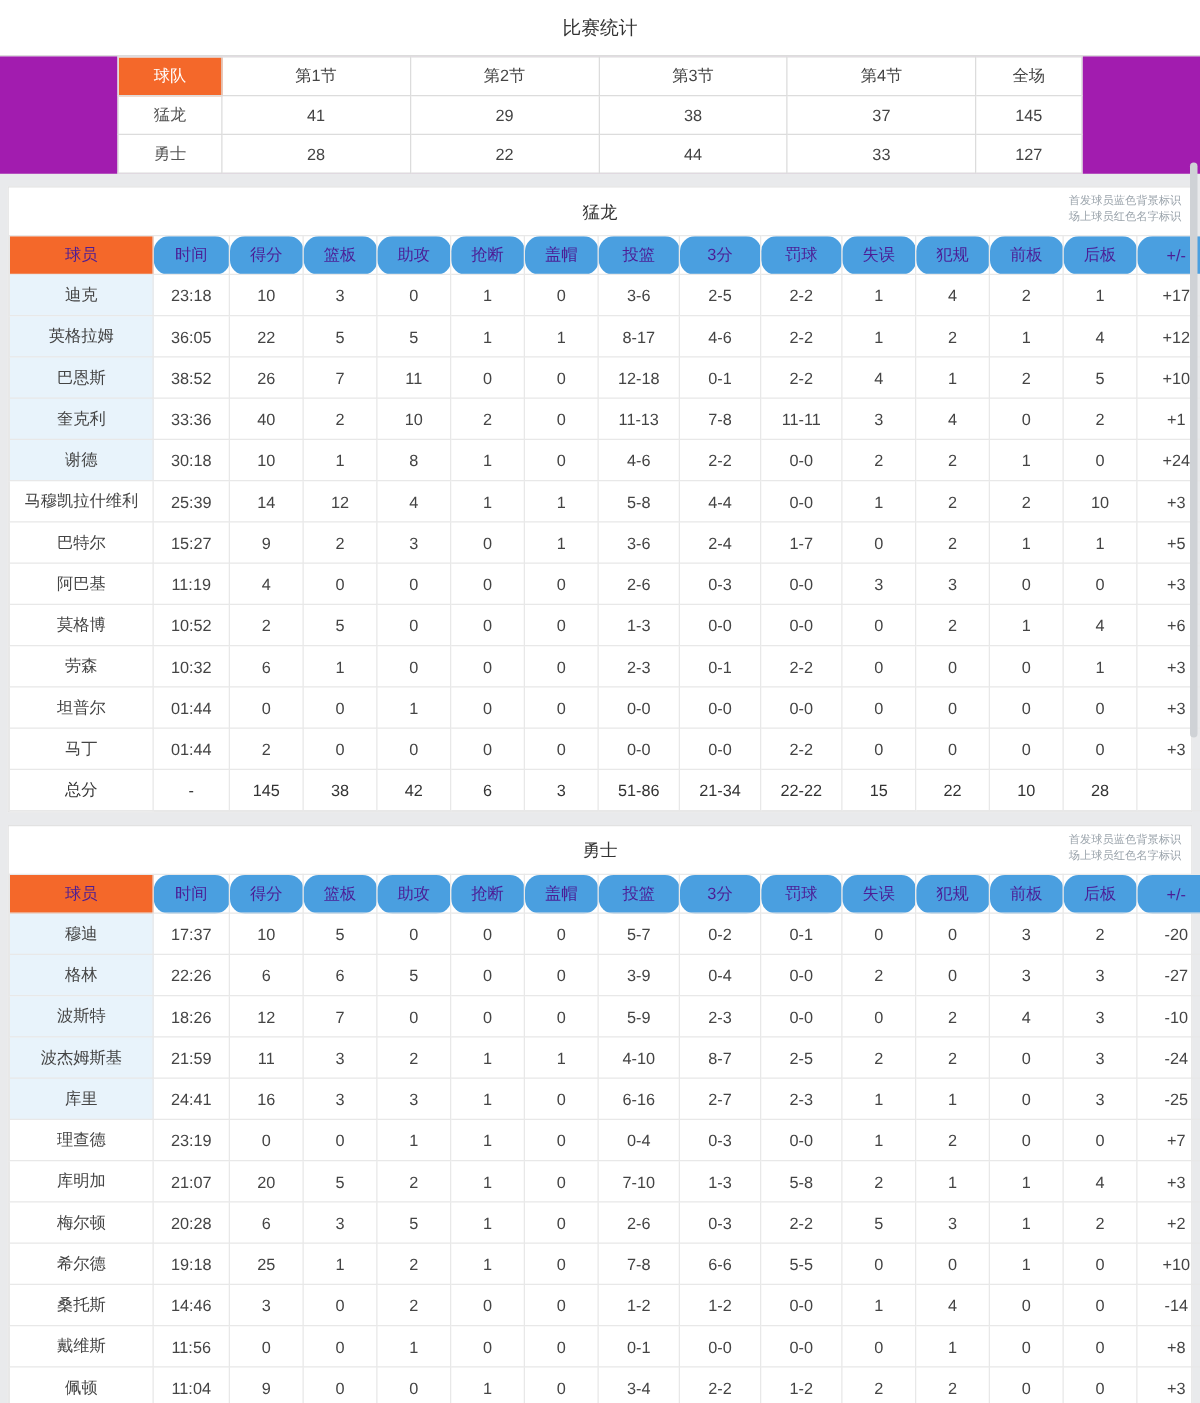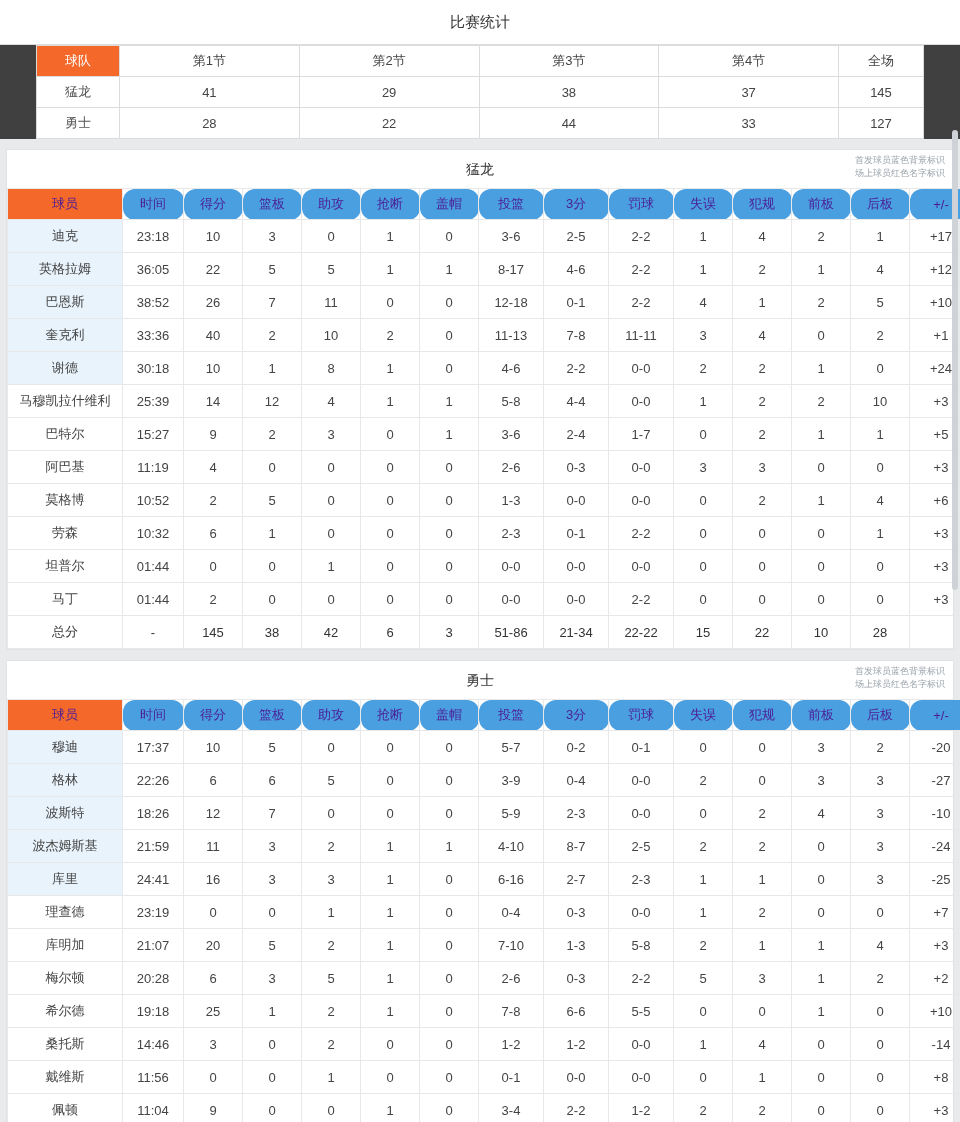--- a/index.html
+++ b/index.html
@@ -14,35 +14,35 @@
     position: relative;
   }
   .page {
     width: 960px;
     box-sizing: border-box;
     padding: 0;
   }
 
   
   .summary-card {
-    background: #404040;
+    background: #a21caf;
     margin: 0 0 10px 0;
     padding: 0 0 0 0;
   }
   .summary-title {
     text-align: center;
     font-size: 15px;
     color: #333;
     padding: 13px 0 12px 0;
     background: #fff;
     border-bottom: 1px solid #dcdcdc;
   }
   table.summary {
     border-collapse: collapse;
-    width: 888px;
+    width: 772px;
     margin: 0 auto;
     table-layout: fixed;
     background: #fff;
     padding-left: 35px;
   }
   table.summary td, table.summary th {
     border: 1px solid #dcdcdc;
     font-size: 13px;
     color: #444;
     text-align: center;

